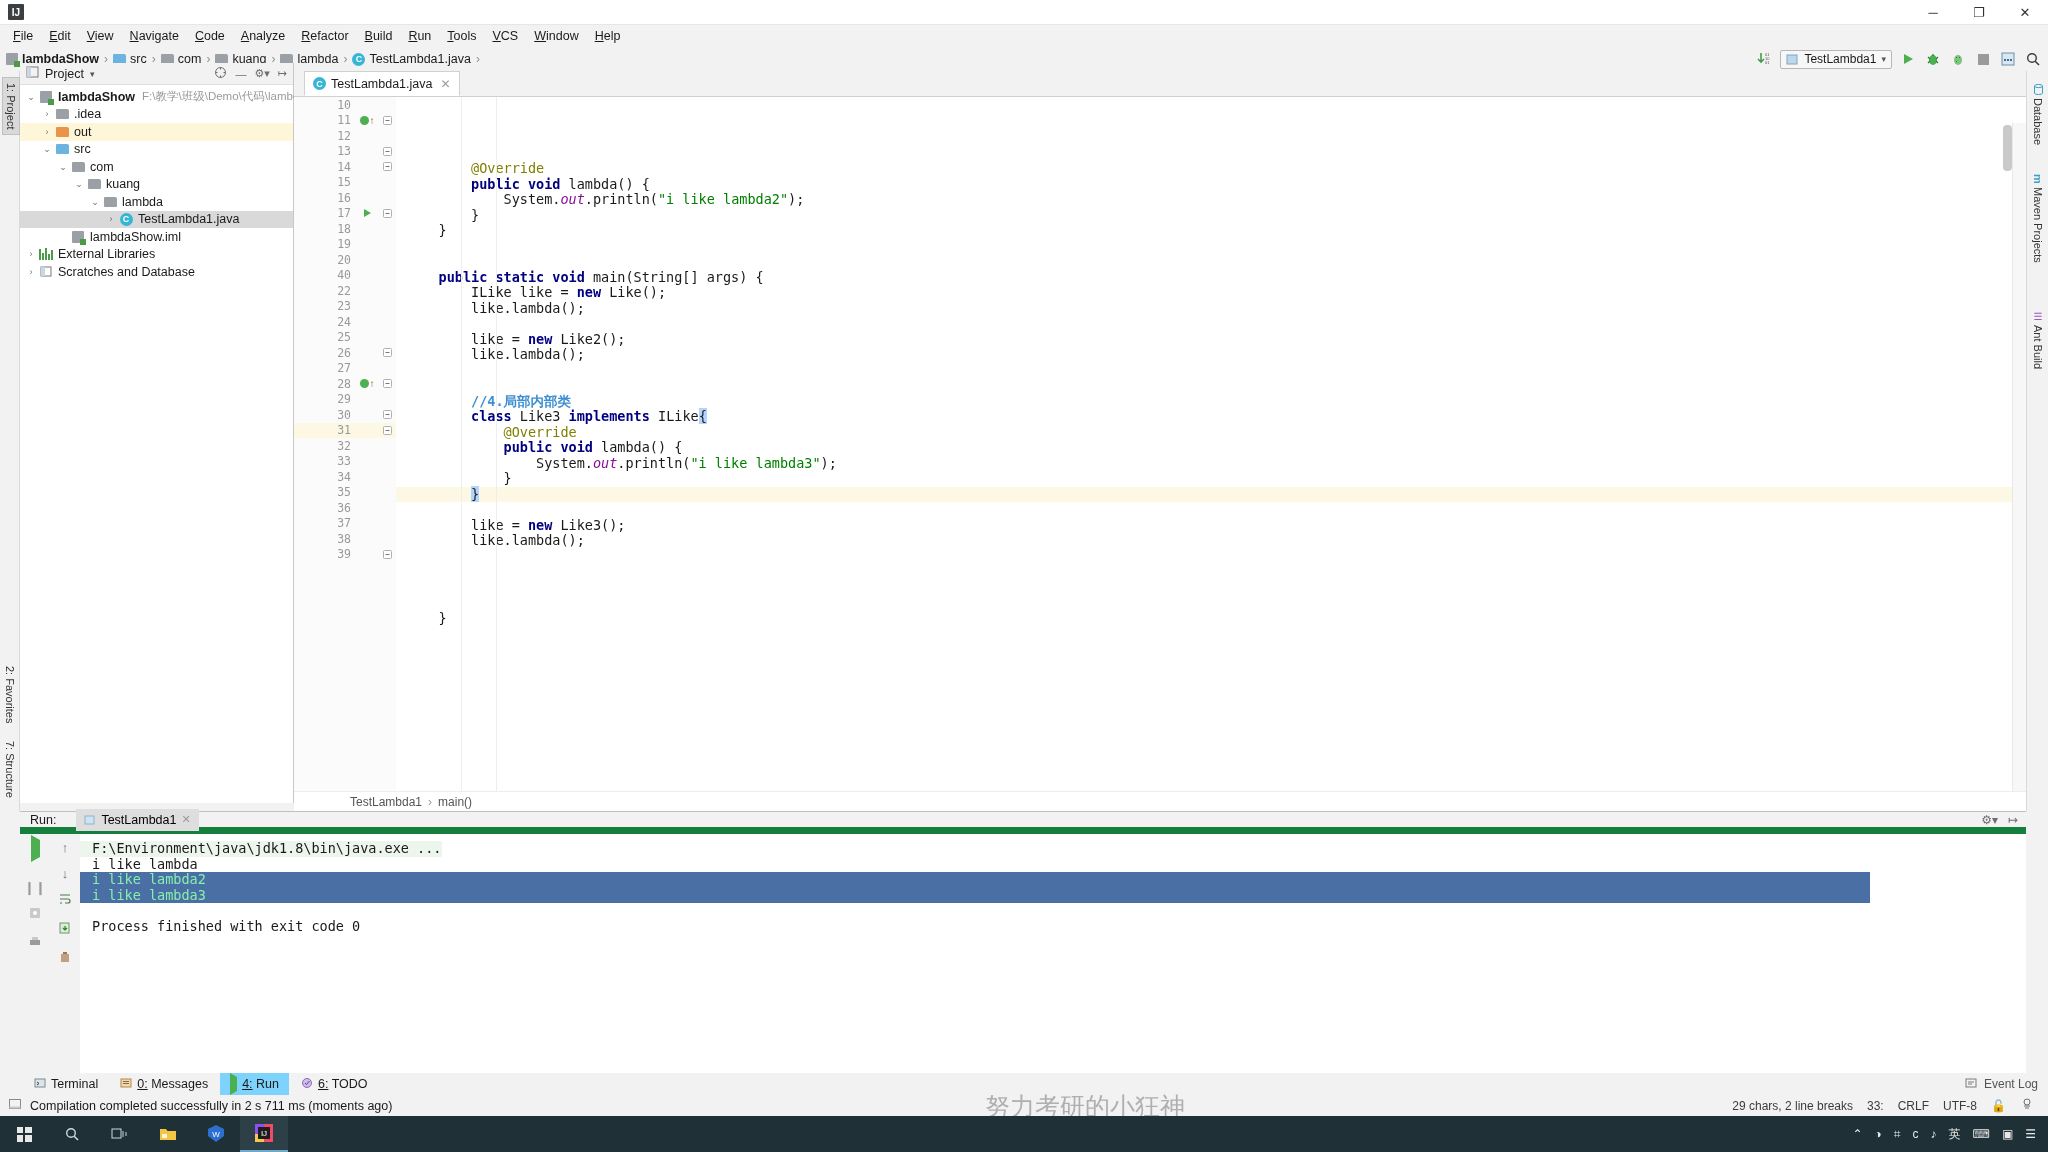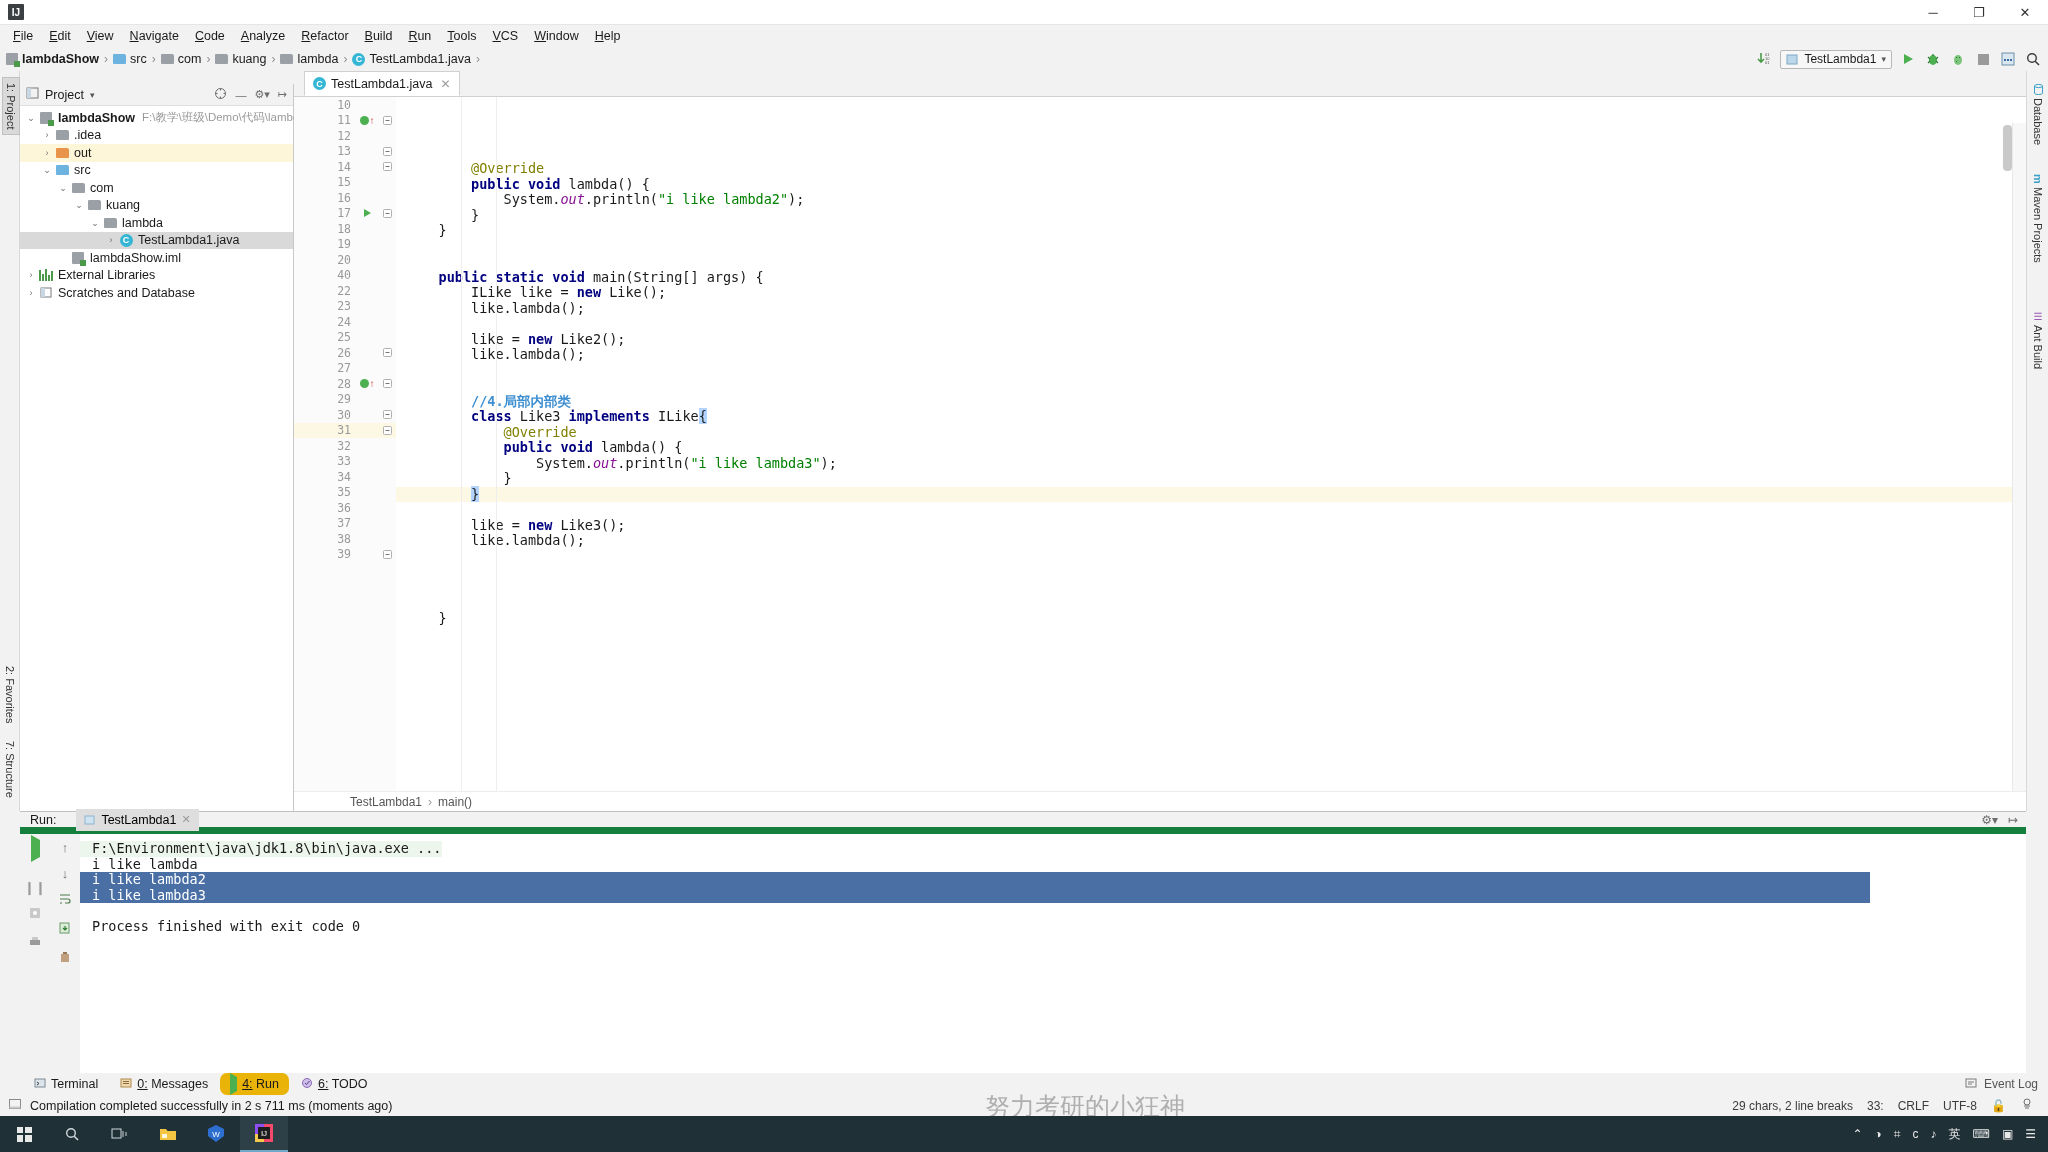--- a/index.html
+++ b/index.html
@@ -41,21 +41,21 @@
     background:#f2f2f2; border-right:1px solid #d9d9d9; }
   .vtab { position:absolute; left:2px; writing-mode:vertical-rl;
     font-size:11px; color:#333; white-space:nowrap; padding:5px 2px; }
   .vtab.sel { background:#d9d9d9; border:1px solid #c0c0c0; }
   .rightstrip { position:absolute; right:0; top:71px; width:22px; height:740px;
     background:#f2f2f2; border-left:1px solid #d9d9d9; }
   .rtab { position:absolute; right:2px; writing-mode:vertical-rl;
     font-size:11px; color:#333; white-space:nowrap; padding:5px 2px; display:flex; align-items:center; gap:3px;}
 
   
-  .projpanel { position:absolute; left:20px; top:84px; width:274px; height:740px;
+  .projpanel { position:absolute; left:20px; top:63px; width:274px; height:740px;
     background:#ffffff; border-right:1px solid #c8c8c8; }
   .proj-header { height:22px; display:flex; align-items:center; padding:0 6px;
     background:#f2f2f2; border-bottom:1px solid #e0e0e0; }
   .proj-header .t { font-size:12.5px; color:#1a1a1a; margin-left:5px; }
   .proj-header .ops { margin-left:auto; display:flex; gap:8px; align-items:center; }
   .tree { padding-top:3px; font-size:12.5px; color:#1a1a1a; }
   .trow { height:17.5px; display:flex; align-items:center; white-space:nowrap; padding-left:4px; }
   .trow.sel { background:#d9d9d9; }
   .trow.hl { background:#fdf6d8; }
   .arrow { width:14px; text-align:center; color:#6e6e6e; font-size:9px; flex:none; }
@@ -108,28 +108,28 @@
   .run-tab { margin-left:20px; height:22px; display:flex; align-items:center; gap:5px;
     padding:0 8px; background:#dedede; font-size:12.5px; }
   .run-head .ops { margin-left:auto; display:flex; gap:10px; padding-right:8px; align-items:center; }
   .run-side { position:absolute; left:0; top:22px; width:60px; bottom:0; background:#f2f2f2;
     display:flex; }
   .rs-col { width:30px; display:flex; flex-direction:column; align-items:center; padding-top:6px; gap:11px; }
   .console { position:absolute; left:60px; top:22px; right:0; bottom:0; background:#fff;
     font-family:"DejaVu Sans Mono", monospace; font-size:13.5px; padding-top:6px; overflow:hidden; }
   .oline { height:15.5px; line-height:15.5px; padding-left:12px; white-space:pre; color:#1a1a1a; }
   .oline.cmdline { background:#edf6ed; color:#1a1a1a; display:inline-block; }
-  .oline.selected { background:#4a6fa5; color:#ffffff; }
+  .oline.selected { background:#4a6fa5; color:#86efac; }
 
   
   .bottombar { position:absolute; left:0; top:1073px; width:2048px; height:22px;
     background:#f2f2f2; display:flex; align-items:center; padding-left:24px; gap:2px; }
   .btab { height:22px; display:flex; align-items:center; gap:5px; padding:0 10px;
     font-size:12.5px; color:#1a1a1a; }
-  .btab.active { background:#eab308;border-radius:7px; }
+  .btab.active { background:#7dd3fc; }
   .btab .u { text-decoration:underline; }
   .bb-right { margin-left:auto; display:flex; align-items:center; gap:7px; padding-right:10px;
     font-size:12px; color:#555; }
 
   
   .statusbar { position:absolute; left:0; top:1095px; width:2048px; height:21px;
     background:#f2f2f2; display:flex; align-items:center; padding-left:8px; }
   .sb-text { font-size:12.5px; color:#1a1a1a; margin-left:8px; }
   .sb-right { margin-left:auto; display:flex; align-items:center; gap:14px;
     font-size:12px; color:#3c3c3c; padding-right:14px; }

